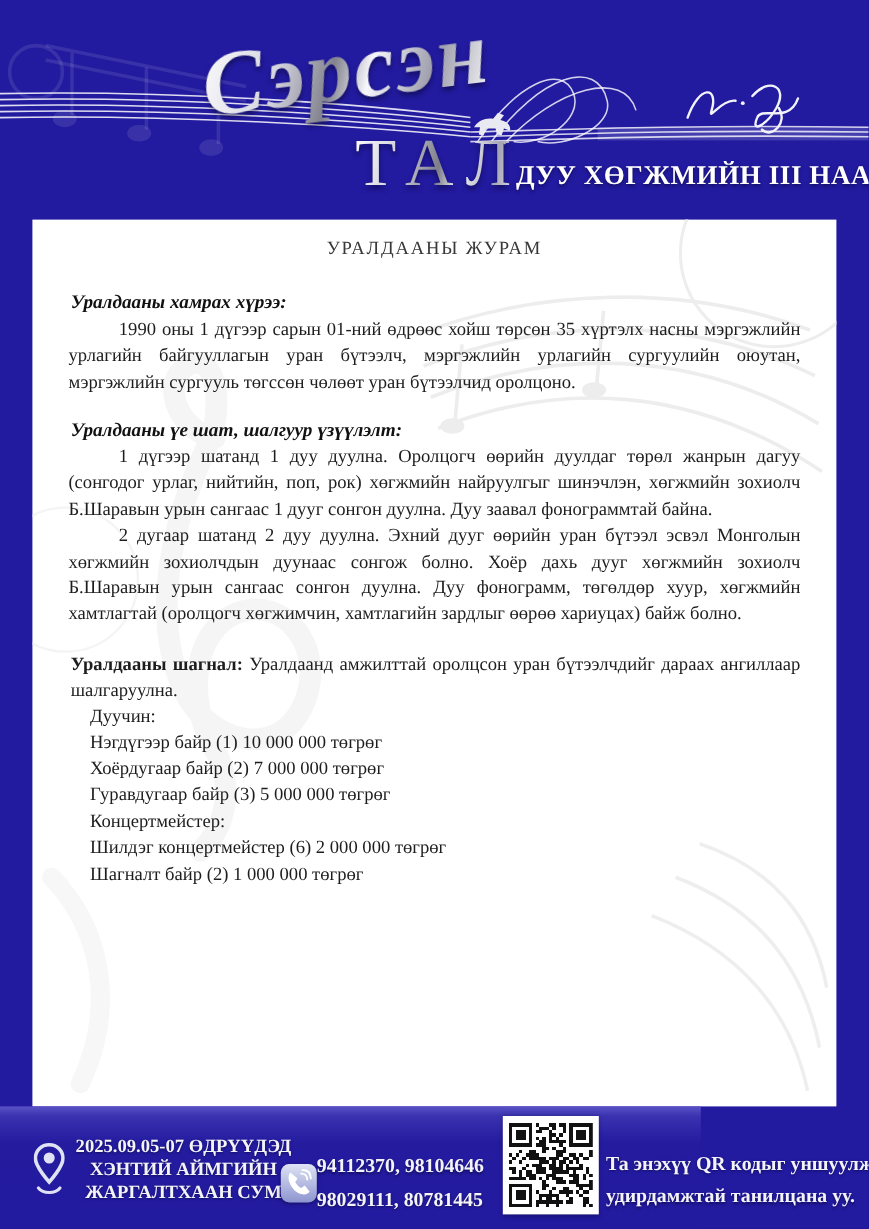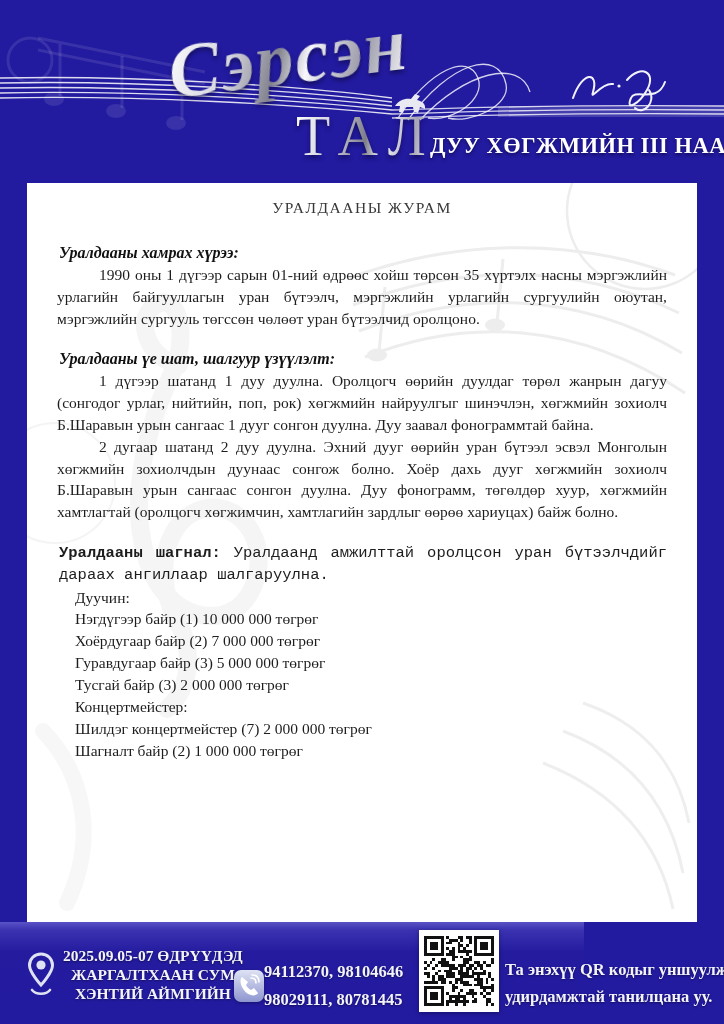--- a/index.html
+++ b/index.html
@@ -39,21 +39,21 @@
   .card-content{ position:relative; z-index:1; color:#1d1d1d; }
   .doc-title{
     text-align:center; font-size:15.5px; font-weight:normal; letter-spacing:1.5px;
     color:#383838; margin-top:4px;
   }
   .section{ margin-top:24px; }
   .sec-heading{ font-size:16px; font-weight:bold; padding-left:2px; line-height:22px; color:#111;font-style:italic; }
   .para{
     font-size:15.5px; line-height:21.8px; text-align:justify; text-indent:42px; color:#1d1d1d;
   }
-  .para-noindent{ text-indent:0; padding-left:2px;font-family:Liberation Mono, monospace; }
+  .para-noindent{ text-indent:0; padding-left:2px; }
   .bold-inline{ font-weight:bold; }
   .prizes{ list-style:none; margin-left:18px; font-size:15.5px; line-height:21.9px; color:#1d1d1d; }
   
   .footer{
     position:absolute; left:0; bottom:0; width:584px; height:102px;
     background:linear-gradient(180deg,#5a53c6 0px,#3a32b0 8px,#241b9f 30px,#221a9f 100%);
   }
   .loc-block{ position:absolute; left:28px; top:24px; display:flex; align-items:center; gap:9px; }
   .loc-text{ font-weight:bold; font-size:15.5px; line-height:19px; color:#f3f3f8; text-align:center;
              text-shadow:0 1px 2px rgba(0,0,30,.5); }
@@ -180,41 +180,40 @@
       <div class="section" style="margin-top:20px;">
         <p class="para para-noindent">
           <span class="bold-inline">Уралдааны шагнал:</span>
           <span>Уралдаанд амжилттай оролцсон уран бүтээлчдийг дараах ангиллаар шалгаруулна.</span>
         </p>
         <ul class="prizes">
           <li>Дуучин:</li>
           <li>Нэгдүгээр байр (1) 10 000 000 төгрөг</li>
           <li>Хоёрдугаар байр (2) 7 000 000 төгрөг</li>
           <li>Гуравдугаар байр (3) 5 000 000 төгрөг</li>
-          <li>Тусгай байр (3) 2 000 000 төгрөг</li>
           <li>Концертмейстер:</li>
-          <li>Шилдэг концертмейстер (7) 2 000 000 төгрөг</li>
+          <li>Шилдэг концертмейстер (6) 2 000 000 төгрөг</li>
           <li>Шагналт байр (2) 1 000 000 төгрөг</li>
         </ul>
       </div>
     </div>
   </div>
 
   <div class="footer">
 
     <div class="loc-block">
       <svg width="26" height="46" viewBox="0 0 26 46">
         <path d="M13,2 C6.4,2 1.5,7 1.5,13.2 C1.5,20.5 13,33 13,33 C13,33 24.5,20.5 24.5,13.2 C24.5,7 19.6,2 13,2 Z" fill="none" stroke="#dfe2f2" stroke-width="3"></path>
         <circle cx="13" cy="13" r="4.6" fill="#dfe2f2"></circle>
         <path d="M4,38 C8,43 18,43 22,38" fill="none" stroke="#dfe2f2" stroke-width="2.6" stroke-linecap="round"></path>
       </svg>
       <div class="loc-text">
         <div>2025.09.05-07 ӨДРҮҮДЭД</div>
+        <div>ХЭНТИЙ АЙМГИЙН</div>
         <div>ЖАРГАЛТХААН СУМ</div>
-        <div>ХЭНТИЙ АЙМГИЙН</div>
       </div>
     </div>
 
     <div class="phone-block">
       <div class="phone-tile">
         <svg width="22" height="24" viewBox="0 0 22 24">
           <path d="M4,3 C2,5 2,9 4,13 C6,17 9,20 13,21 C16,22 19,21 20,19 L16,14 L13,16 C11,15 9,13 8,11 L10,8 Z" fill="#ffffff"></path>
           <path d="M13,4 C16,4 18,6 18,9" fill="none" stroke="#ffffff" stroke-width="1.6" stroke-linecap="round"></path>
           <path d="M14,1 C19,1 21,4 21,8" fill="none" stroke="#ffffff" stroke-width="1.6" stroke-linecap="round"></path>
         </svg>

